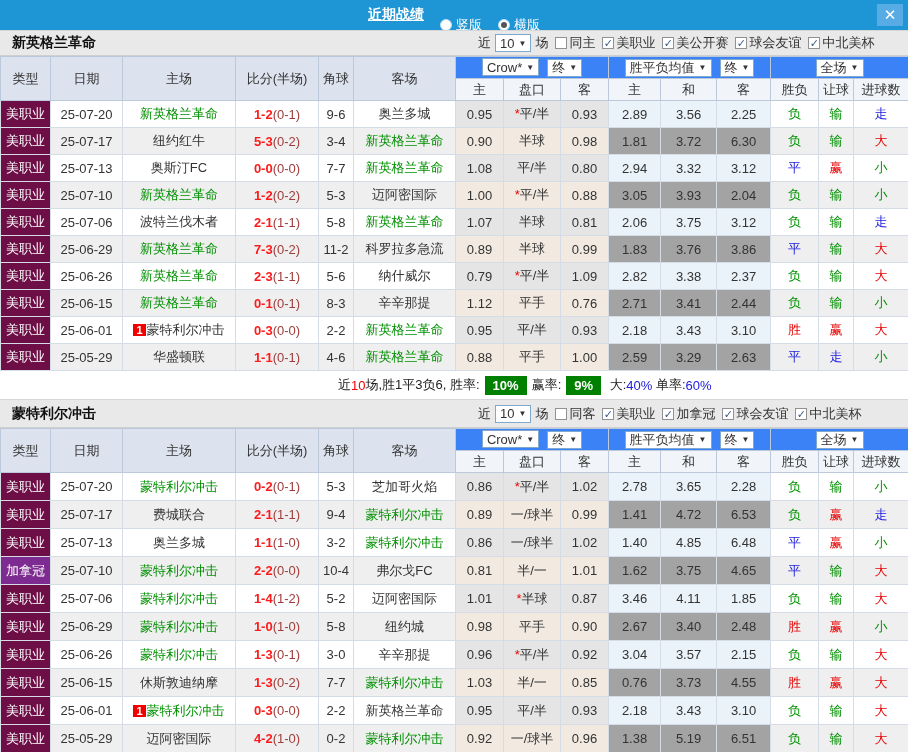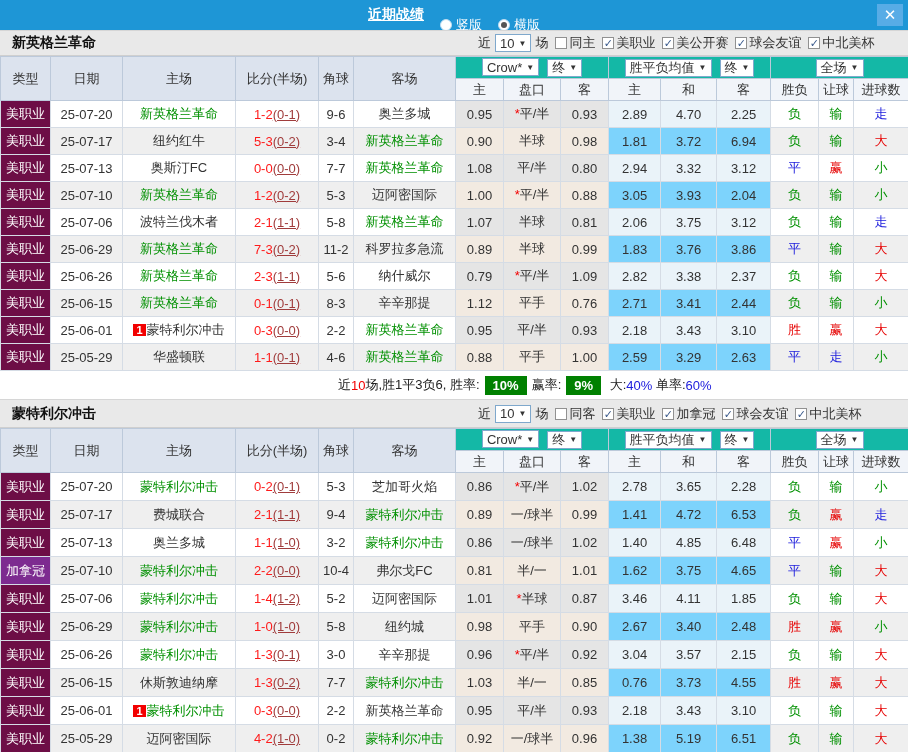--- a/index.html
+++ b/index.html
@@ -28,34 +28,34 @@
          padding:0 4px; margin:0 4px; gap:4px; cursor:pointer; }
   .sel .arr { font-size:8px; color:#333; }
   .cbx { width:12px; height:12px; border:1px solid #919191; background:#fff; display:inline-block;
          line-height:10px; font-size:11px; text-align:center; color:#3A5A8C; margin:0 2px 0 7px; cursor:pointer; }
 
   
   table { border-collapse:collapse; table-layout:fixed; width:908px; }
   td { border:1px solid #D5DCE5; text-align:center; padding:0; overflow:hidden; white-space:nowrap; font-size:13px; }
   thead td { border-color:#BCC9DA; }
   .th-main { background:#DCE3EE; color:#333; }
-  .th-group { background:#14b8a6; }
+  .th-group { background:#3b82f6; }
   .th-sub { background:#F1F4F9; }
   thead tr { height:22px; }
   .t1 tbody tr { height:27px; } .t2 tbody tr { height:28px; }
   tbody tr.even td { background:#EFEFEF; }
   td.cream { background:#e5e5e5; } tr.even td.cream { background:#F2EAE1; }
-  td.blue  { background:#EAF3F9; } tr.even td.blue  { background:#7dd3fc; }
+  td.blue  { background:#EAF3F9; } tr.even td.blue  { background:#a3a3a3; }
   td.league { color:#fff; }
   td.league.mls { background:var(--league_mls,#6D0E46); }
   td.league.can { background:var(--league_can,#7D2B90); }
   .team-green { color:var(--team_green,#009000); }
   .badge1 { background:#F20000; color:#fff; font-weight:bold; font-size:11px; padding:0 3px; margin-right:1px; }
-  .score-main { color:var(--score_red,#FF1A1A); }
-  .score-half { color:var(--half_red,#A03C3C);text-decoration:underline; }
+  .score-main { color:var(--score_red,#FF1A1A);font-weight:bold; }
+  .score-half { color:var(--half_red,#A03C3C); }
   .star { color:#F20000; }
   .res-r { color:var(--result_red,#E60000); }
   .res-g { color:var(--result_green,#009000); }
   .res-b { color:var(--result_blue,#2020DD); }
 
   
   .summary { height:28px; display:flex; align-items:center; padding-left:338px; white-space:nowrap;
              font-size:13px; color:#222; background:#fff; }
   .summary .red-txt { color:#F20000; }
   .summary .blue-txt { color:#2020DD; }
@@ -165,39 +165,39 @@
             <td class="league mls">美职业</td>
             <td class="date">25-07-20</td>
             <td><span class="team-green">新英格兰革命</span></td>
             <td><span class="score-main">1-2</span><span class="score-half">(0-1)</span></td>
             <td>9-6</td>
             <td><span>奥兰多城</span></td>
             <td class="cream">0.95</td>
             <td class="cream"><span class="star">*</span><span>平/半</span></td>
             <td class="cream">0.93</td>
             <td class="blue">2.89</td>
-            <td class="blue">4.70</td>
+            <td class="blue">3.56</td>
             <td class="blue">2.25</td>
             <td><span class="res-g">负</span></td>
             <td><span class="res-g">输</span></td>
             <td><span class="res-b">走</span></td>
           </tr>
           <tr class="even">
             <td class="league mls">美职业</td>
             <td class="date">25-07-17</td>
             <td><span>纽约红牛</span></td>
             <td><span class="score-main">5-3</span><span class="score-half">(0-2)</span></td>
             <td>3-4</td>
             <td><span class="team-green">新英格兰革命</span></td>
             <td class="cream">0.90</td>
             <td class="cream"><span>半球</span></td>
             <td class="cream">0.98</td>
             <td class="blue">1.81</td>
             <td class="blue">3.72</td>
-            <td class="blue">6.94</td>
+            <td class="blue">6.30</td>
             <td><span class="res-g">负</span></td>
             <td><span class="res-g">输</span></td>
             <td><span class="res-r">大</span></td>
           </tr>
           <tr>
             <td class="league mls">美职业</td>
             <td class="date">25-07-13</td>
             <td><span>奥斯汀FC</span></td>
             <td><span class="score-main">0-0</span><span class="score-half">(0-0)</span></td>
             <td>7-7</td>

